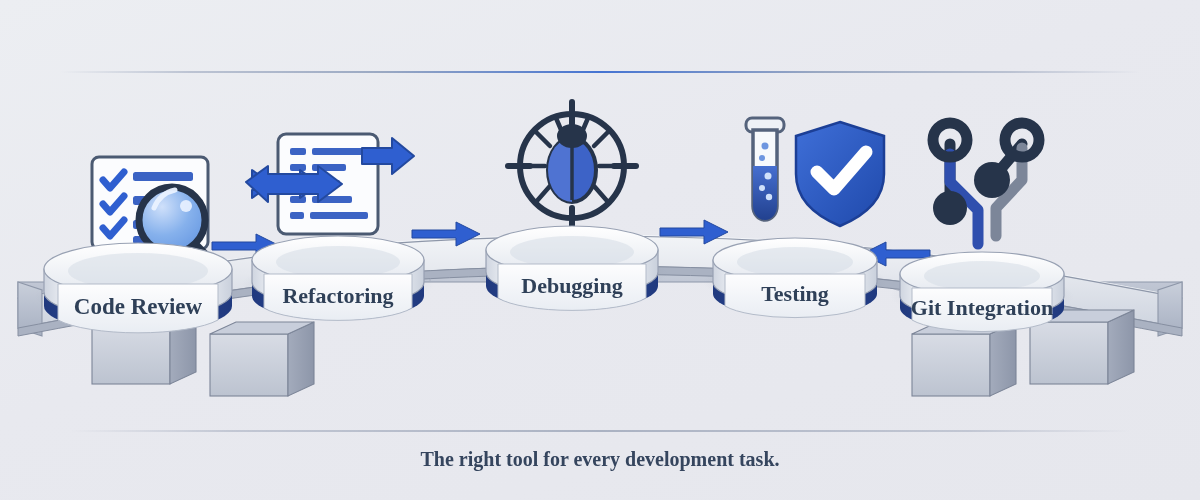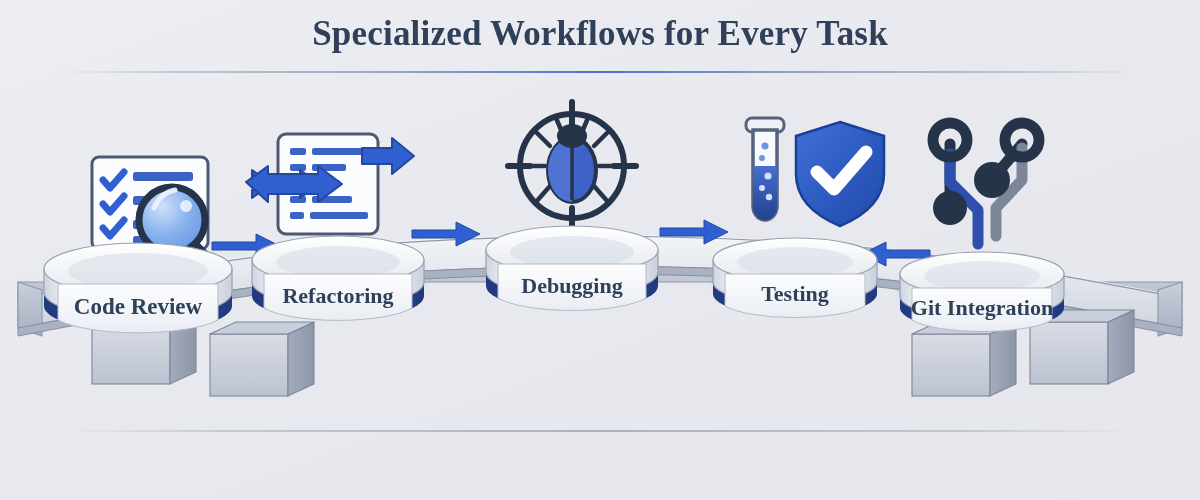--- a/index.html
+++ b/index.html
@@ -81,21 +81,20 @@
     font-weight: bold;
     fill: #2f4058;
     text-anchor: middle;
   }
 </style>
 </head>
 <body>
 
 <div id="stage">
 
-  <div id="page-title">Specialized Workflows for Every Task</div>
   <div id="top-divider"></div>
 
   <div id="scene">
     <svg width="1200" height="330" viewBox="0 0 1200 330" xmlns="http://www.w3.org/2000/svg">
       <defs>
         <linearGradient id="gSlabTop" x1="0" y1="0" x2="0" y2="1">
           <stop offset="0%" stop-color="#d6dae3"></stop>
           <stop offset="55%" stop-color="#c6ccd9"></stop>
           <stop offset="100%" stop-color="#b9c0ce"></stop>
         </linearGradient>
@@ -374,14 +373,15 @@
         <ellipse cx="982" cy="190" rx="82" ry="22" fill="url(#gCylTop)" stroke="#98a1b3" stroke-width="1.2"></ellipse>
         <ellipse cx="982" cy="192" rx="58" ry="15" fill="#d6dce6" opacity="0.55"></ellipse>
         <path d="M 912 204 L 1052 204 L 1052 236 A 76 19 0 0 1 912 236 Z" fill="url(#gLabelPanel)" stroke="#b3bbc9" stroke-width="1"></path>
         <text class="plinth-label" x="982" y="231" font-size="22">Git Integration</text>
       </g>
 
     </svg>
   </div>
 
   <div id="bottom-divider"></div>
+  <div id="footer-caption">The right tool for every development task.</div>
 
 </div>
 
 </body></html>

